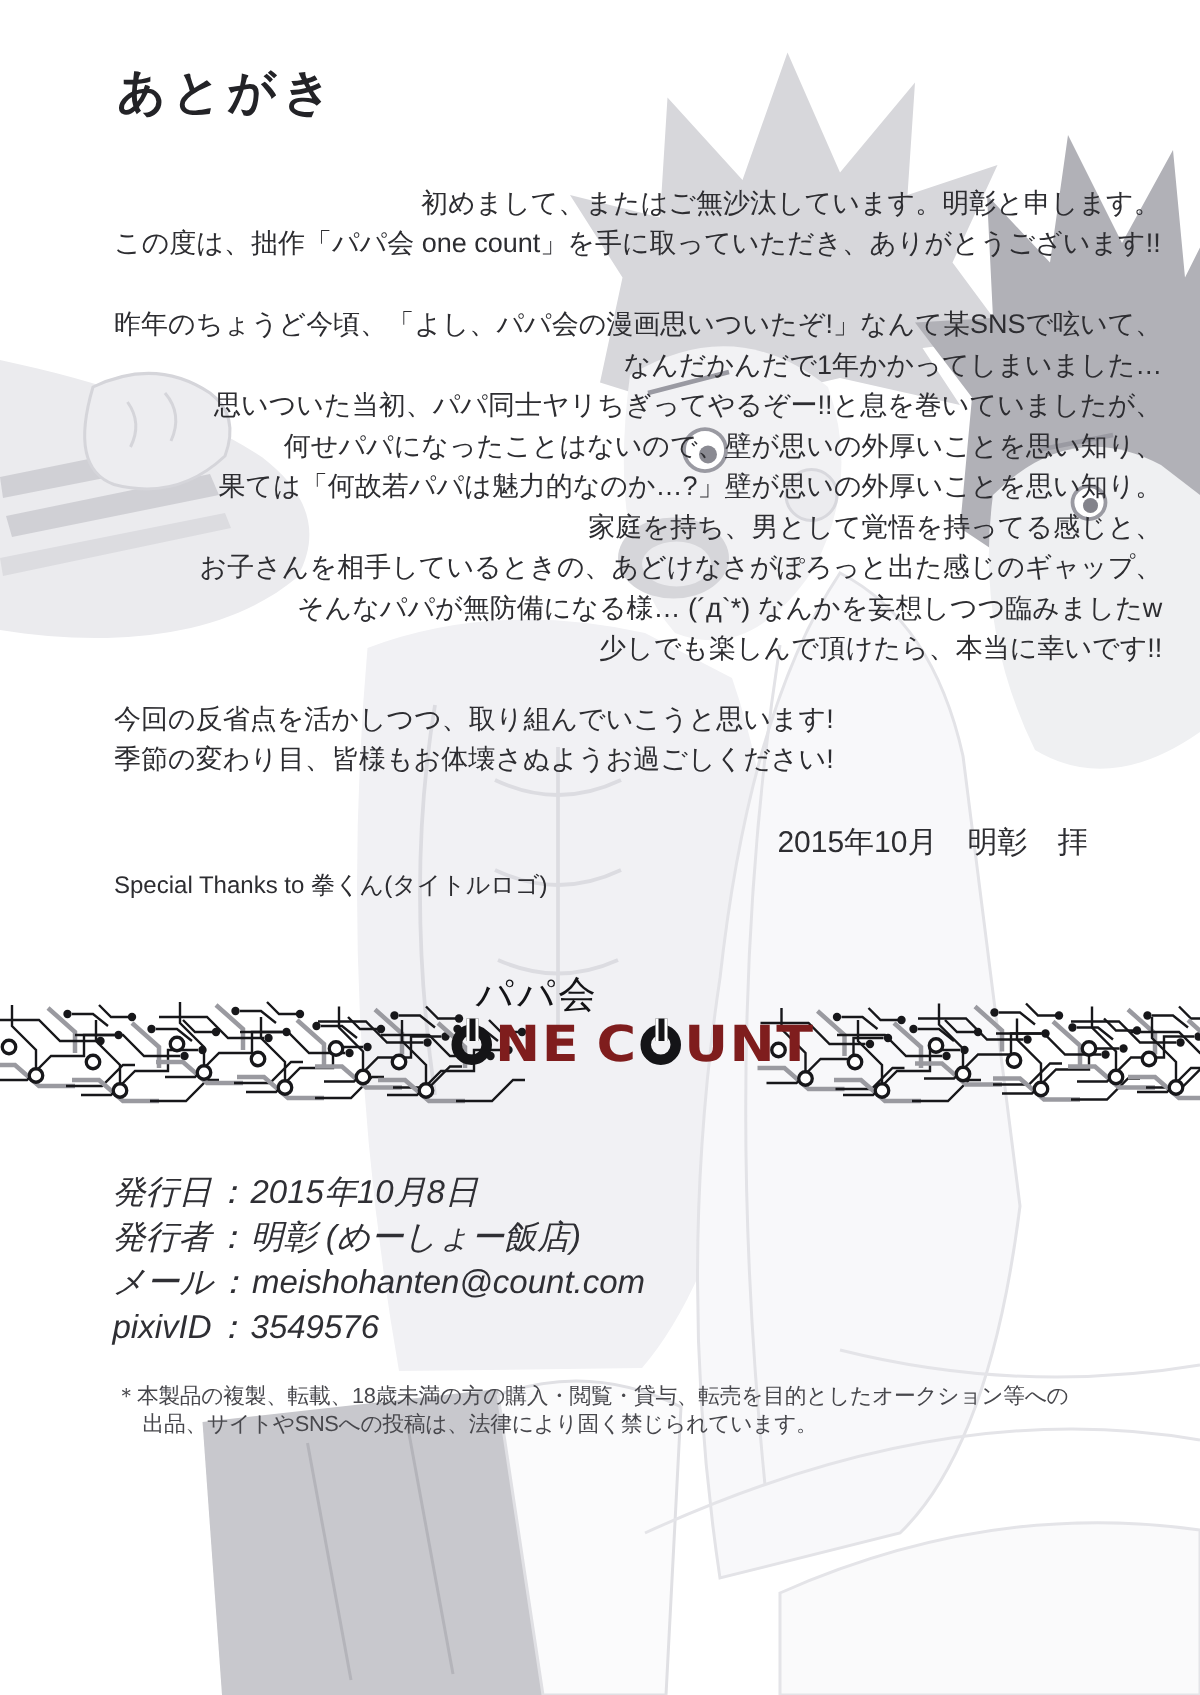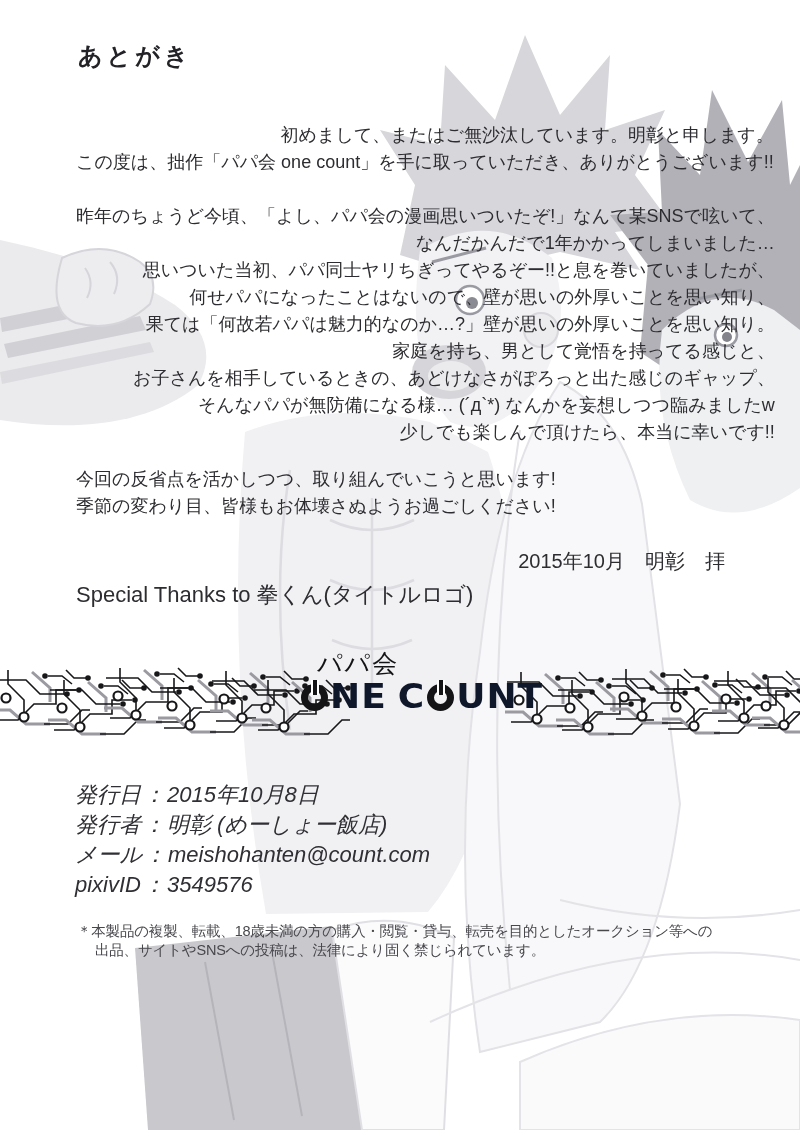--- a/index.html
+++ b/index.html
@@ -7,43 +7,43 @@
     position:relative;width:800px;height:1130px;overflow:hidden;
     background:#ffffff;color:var(--ink,#2d2d31);
     font-family:"Liberation Sans","DejaVu Sans",sans-serif;
   }
   svg{display:block;}
   #bg-illustration{position:absolute;left:0;top:0;z-index:0;}
   .content{position:absolute;inset:0;z-index:2;}
 
   .page-title{
     position:absolute;left:78px;top:40px;
-    font-size:24px;font-weight:bold;letter-spacing:4px;
+    font-size:32px;font-weight:bold;letter-spacing:4px;
     color:#232327;
   }
   .para{position:absolute;left:76px;font-size:18px;line-height:27px;white-space:nowrap;}
   .para div{height:27px;text-align:right;}
   #para1{top:122px;}
   #para2{top:203px;}
   #para3{top:466px;}
   .signature{
     position:absolute;top:548px;left:0;width:725px;text-align:right;
     font-size:20px;white-space:nowrap;
   }
-  .thanks{position:absolute;left:76px;top:580px;font-size:22px;white-space:nowrap;}
+  .thanks{position:absolute;left:76px;top:580px;font-size:16px;white-space:nowrap;}
 
   
   .circuit-band{position:absolute;left:0;top:662px;z-index:1;}
   .logo-block{position:absolute;left:299px;top:650px;z-index:2;width:212px;}
   .logo-top{
     font-size:25px;font-weight:normal;letter-spacing:2px;color:#141417;
     margin-left:18px;line-height:1.1;
   }
   .logo-main{
-    margin-top:1px;font-size:36px;font-weight:bold;color:#0f172a;
+    margin-top:1px;font-size:36px;font-weight:bold;color:#7f1d1d;
     letter-spacing:1px;line-height:1.0;white-space:nowrap;
     font-family:"DejaVu Sans","Liberation Sans",sans-serif;
     text-decoration:underline;
   }
   .logo-main .ltr{display:inline-block;transform:scaleY(0.92);}
   .logo-main .sp{display:inline-block;width:11px;}
   .power-o{
     display:inline-block;position:relative;width:27px;height:27px;
     margin:0 2px;vertical-align:-2px;
   }

